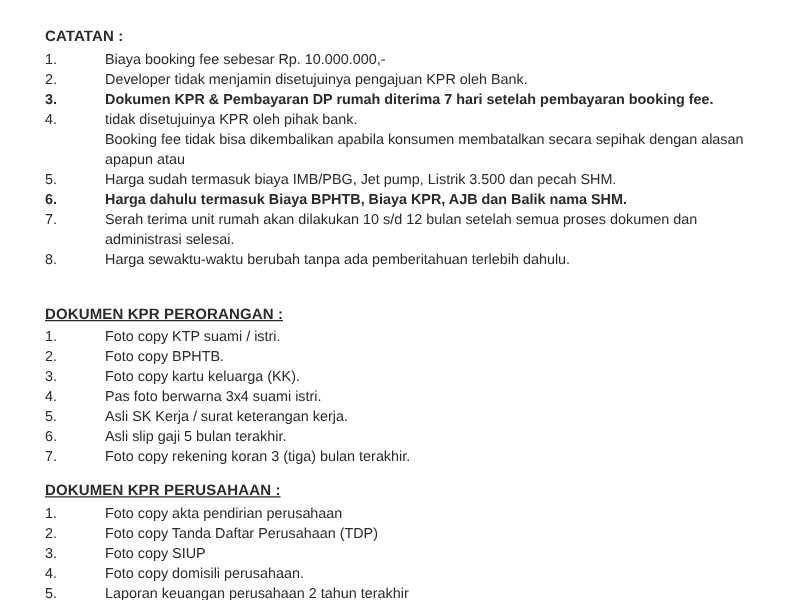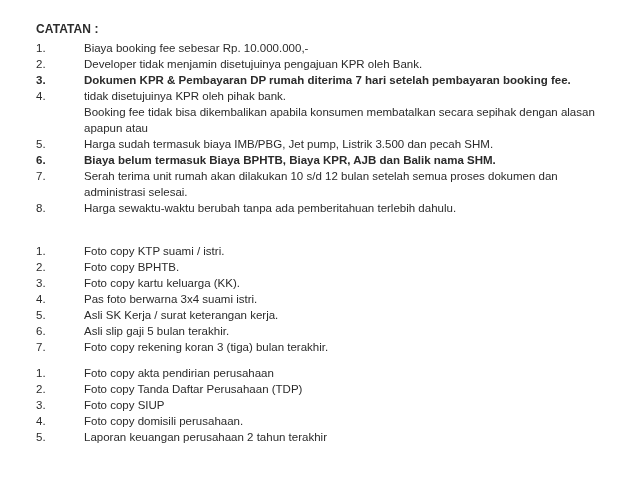--- a/index.html
+++ b/index.html
@@ -79,38 +79,39 @@
         </div>
         <div class="item-row">
           <span class="num">5.</span>
           <span class="txt">
             <span class="wrapline">Harga sudah termasuk biaya IMB/PBG, Jet pump, Listrik 3.500 dan pecah SHM.</span>
           </span>
         </div>
         <div class="item-row bold">
           <span class="num">6.</span>
           <span class="txt">
-            <span class="wrapline">Biaya belum termasuk Biaya BPHTB, Biaya KPR, AJB dan Balik nama SHM.</span>
+            <span class="wrapline">Harga dahulu termasuk Biaya BPHTB, Biaya KPR, AJB dan Balik nama SHM.</span>
           </span>
         </div>
         <div class="item-row">
           <span class="num">7.</span>
           <span class="txt">
             <span class="wrapline">Serah terima unit rumah akan dilakukan 10 s/d 12 bulan setelah semua proses dokumen dan administrasi selesai.</span>
           </span>
         </div>
         <div class="item-row">
           <span class="num">8.</span>
           <span class="txt">
             <span class="wrapline">Harga sewaktu-waktu berubah tanpa ada pemberitahuan terlebih dahulu.</span>
           </span>
         </div>
       </div>
       <div class="section-gap-large"></div>
       <div class="section">
+        <div class="heading underlined">DOKUMEN KPR PERORANGAN :</div>
         <div class="item-row">
           <span class="num">1.</span>
           <span class="txt">
             <span class="wrapline">Foto copy KTP suami / istri.</span>
           </span>
         </div>
         <div class="item-row">
           <span class="num">2.</span>
           <span class="txt">
             <span class="wrapline">Foto copy BPHTB.</span>
@@ -142,20 +143,21 @@
         </div>
         <div class="item-row">
           <span class="num">7.</span>
           <span class="txt">
             <span class="wrapline">Foto copy rekening koran 3 (tiga) bulan terakhir.</span>
           </span>
         </div>
       </div>
       <div class="section-gap-small"></div>
       <div class="section">
+        <div class="heading underlined">DOKUMEN KPR PERUSAHAAN :</div>
         <div class="item-row">
           <span class="num">1.</span>
           <span class="txt">
             <span class="wrapline">Foto copy akta pendirian perusahaan</span>
           </span>
         </div>
         <div class="item-row">
           <span class="num">2.</span>
           <span class="txt">
             <span class="wrapline">Foto copy Tanda Daftar Perusahaan (TDP)</span>

